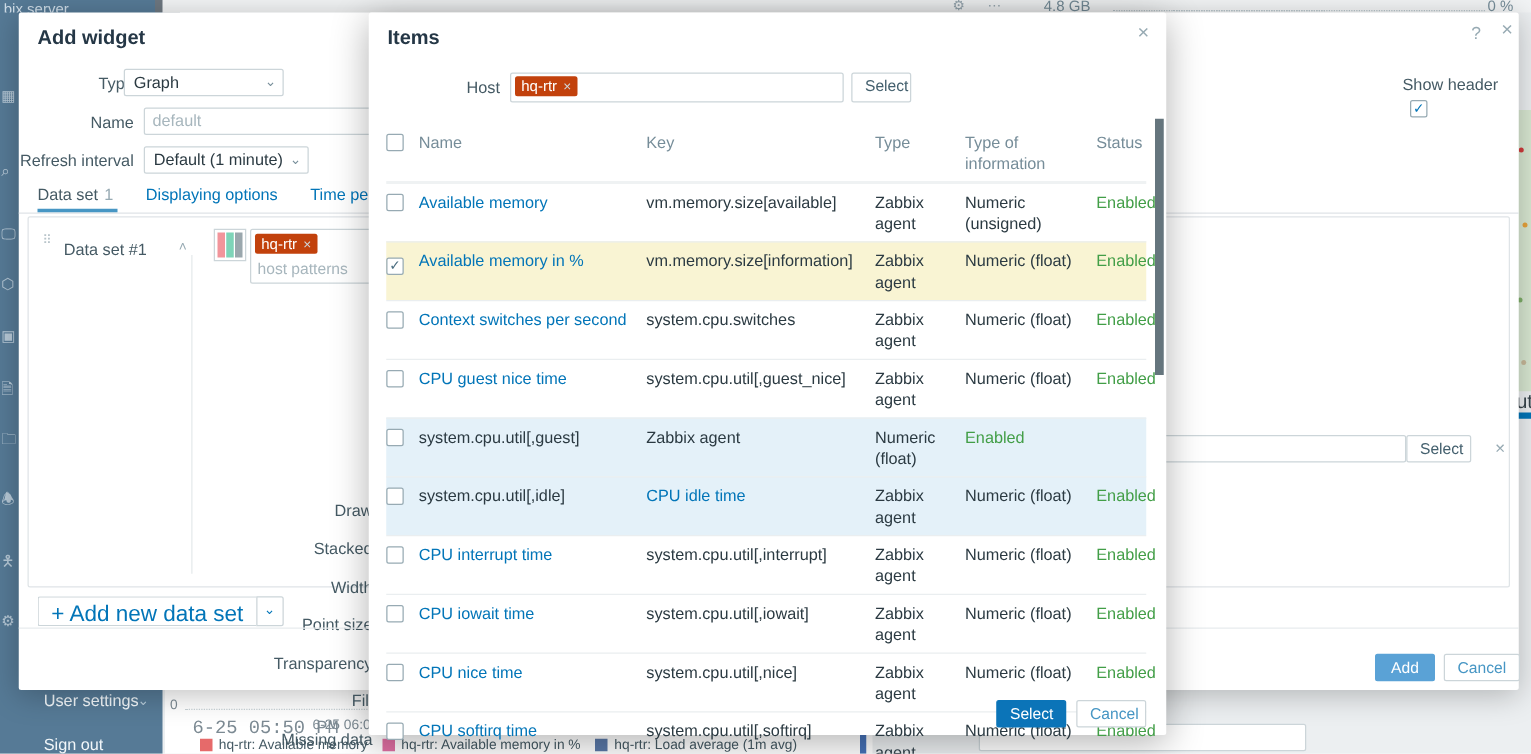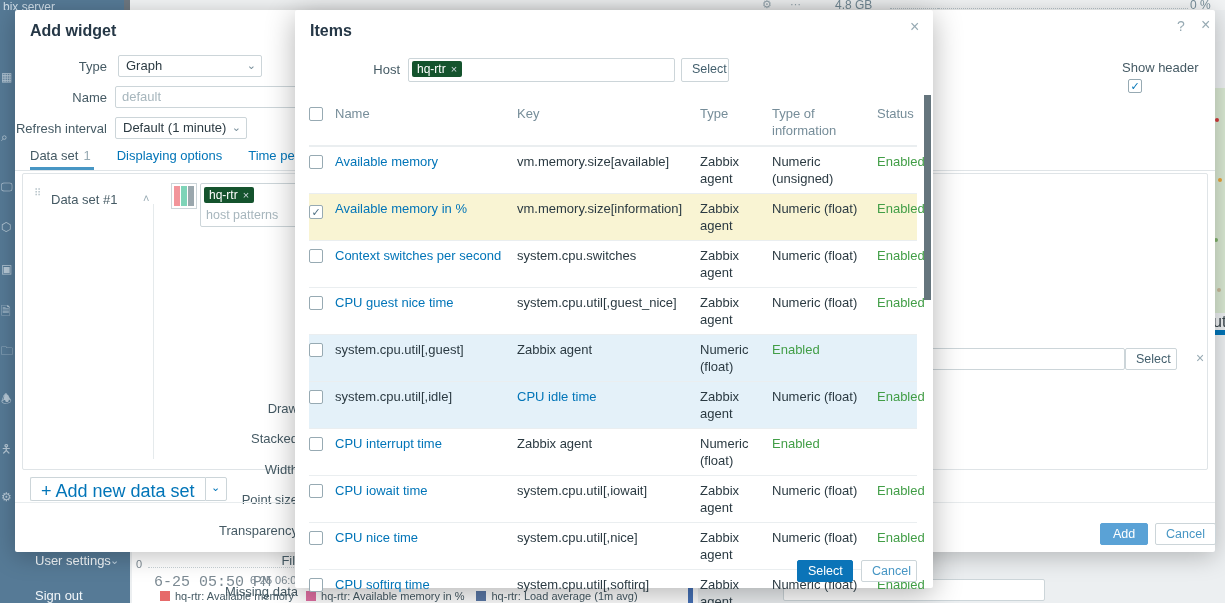--- a/index.html
+++ b/index.html
@@ -53,21 +53,21 @@
   .tab-underline { position:absolute; left:15px; top:157px; width:64px; height:3px; background:#4796c4; }
   .tabs-hr { position:absolute; left:0; top:160px; width:1200px; border-top:1px solid #dfe4e7; }
   .ds-card { position:absolute; left:7px; top:163px; width:1186px; height:297px; border:1px solid #dfe4e7; border-radius:2px; }
   .ds-vline { position:absolute; left:130px; top:30px; height:255px; border-left:1px solid #e5eaec; }
   .ds-drag { position:absolute; left:11px; top:16px; color:#b8c4ca; font-size:10px; letter-spacing:1px; line-height:5px; }
   .ds-title { position:absolute; left:28px; top:18px; color:#455a64; }
   .ds-collapse { position:absolute; left:120px; top:18px; color:#97aab3; font-size:11px; }
   .ds-swatch { position:absolute; left:148px; top:9px; width:26px; height:26px; border:1px solid #ccd5d9; background:#fff; padding:2px; display:flex; gap:1px; }
   .ds-swatch i { flex:1; }
   .ds-host { position:absolute; left:177px; top:9px; width:120px; height:44px; border:1px solid #ccd5d9; border-radius:2px; background:#fff; padding:3px; }
-  .chip { display:inline-block; background:#14532d; color:#fff; font-size:12px; border-radius:2px; padding:1px 5px; white-space:nowrap; }
+  .chip { display:inline-block; background:#c2410c; color:#fff; font-size:12px; border-radius:2px; padding:1px 5px; white-space:nowrap; }
   .chip .x { color:#cfd9de; margin-left:5px; font-size:11px; cursor:pointer; }
   .ds-host .ph { display:block; font-size:12.5px; margin-top:5px; margin-left:2px; }
   .ds-label { position:absolute; width:150px; left:125px; text-align:right; color:#455a64; }
   .addds { position:absolute; left:15px; top:467px; height:24px; display:flex; }
   .addds .main { border:1px solid #ccd5d9; border-right:none; border-radius:2px 0 0 2px; color:#0275b8; font-size:18px; background:#fff; padding:3px 10px; cursor:pointer; }
   .addds .drop { border:1px solid #ccd5d9; border-radius:0 2px 2px 0; color:#0275b8; background:#fff; width:22px; text-align:center; padding-top:3px; font-size:11px; cursor:pointer; }
   .footer-hr { position:absolute; left:0; top:492px; width:1200px; border-top:1px solid #e8ecee; }
   .btn { display:inline-block; height:22px; border-radius:2px; font-size:12.5px; text-align:center; padding:3px 10px; cursor:pointer; }
   .btn.primary { background:#0b74b8; color:#fff; border:1px solid #0b74b8; }
   .btn.primary.lite { background:#5aa2d6; border-color:#5aa2d6; }
@@ -163,21 +163,21 @@
     </div>
   <span class="g-bluebar"></span>
 </div>
 
 <div class="dlg">
   <div class="dlg-title">Add widget</div>
   <span class="dlg-help">?</span>
   <span class="dlg-close">×</span>
 
   <div class="frm-label" style="left:-58px; top:49px">Type</div>
-  <div class="sel" style="left:103px; top:45px; width:144px">
+  <div class="sel" style="left:84px; top:45px; width:128px">
     <span>Graph</span><span class="chev">⌄</span>
   </div>
 
   <div class="frm-label" style="left:-58px; top:80px">Name</div>
   <div class="inp" style="left:100px; top:76px; width:230px">
     <span class="ph">default</span>
   </div>
 
   <div class="frm-label" style="left:-58px; top:111px">Refresh interval</div>
   <div class="sel" style="left:100px; top:107px; width:132px">
@@ -296,20 +296,21 @@
         <div class="c"><span class="cbx"></span></div>
         <div class="c">system.cpu.util[,idle]</div>
         <div class="c name"><a>CPU idle time</a></div>
         <div class="c">Zabbix agent</div>
         <div class="c">Numeric (float)</div>
         <div class="c status">Enabled</div>
       </div>
       <div class="trow">
         <div class="c"><span class="cbx"></span></div>
         <div class="c name"><a>CPU interrupt time</a></div>
+        <div class="c">system.cpu.util[,interrupt]</div>
         <div class="c">Zabbix agent</div>
         <div class="c">Numeric (float)</div>
         <div class="c status">Enabled</div>
       </div>
       <div class="trow">
         <div class="c"><span class="cbx"></span></div>
         <div class="c name"><a>CPU iowait time</a></div>
         <div class="c">system.cpu.util[,iowait]</div>
         <div class="c">Zabbix agent</div>
         <div class="c">Numeric (float)</div>

